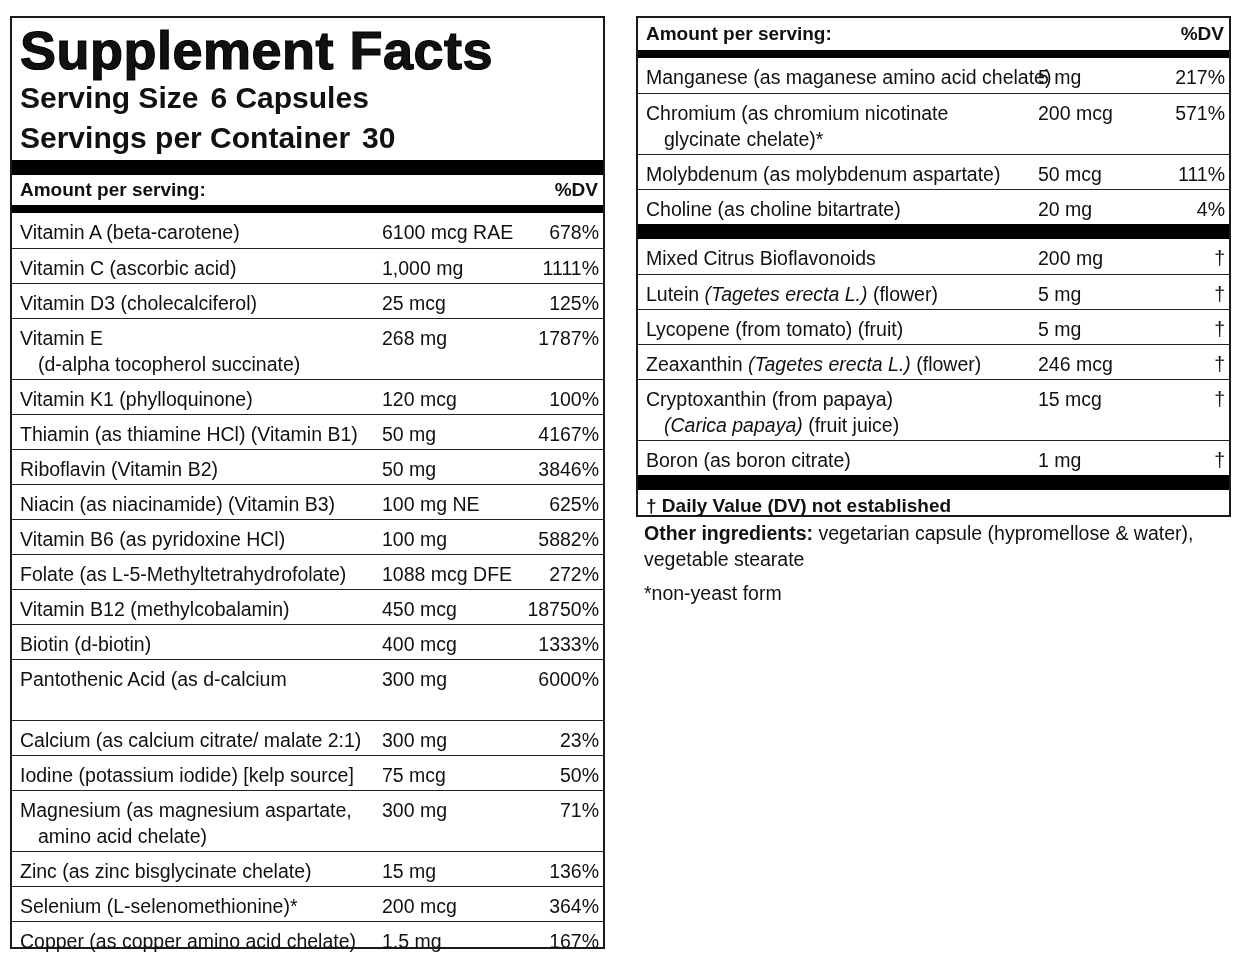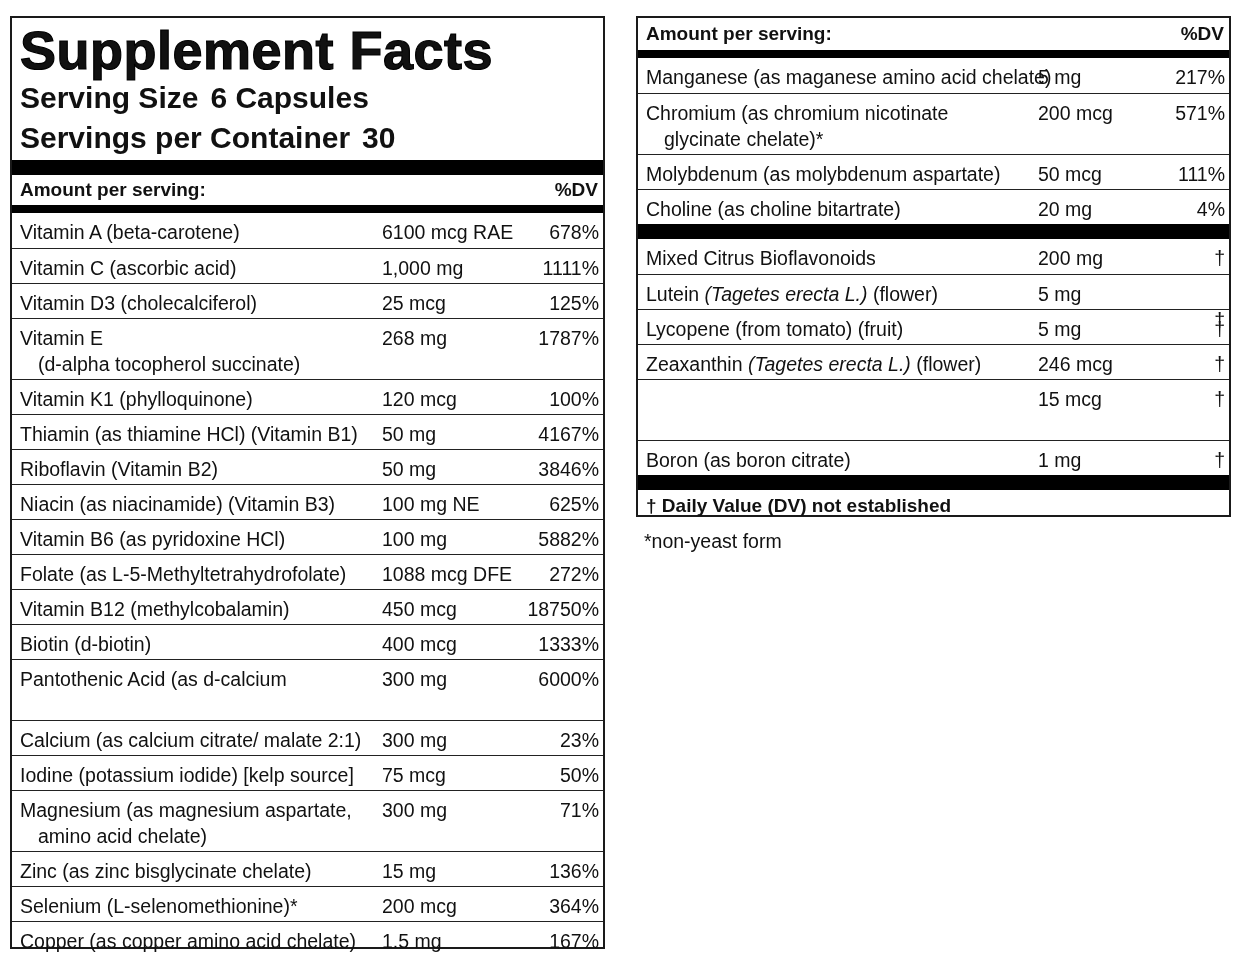--- a/index.html
+++ b/index.html
@@ -198,44 +198,46 @@
         <span class="dv">4%</span>
       </div>
     </div>
   <div class="thick-bar"></div>
   <div class="rows" id="right-rows-b">
       <div class="row" style="height: 35px;">
         <span class="name"><span><span>Mixed Citrus Bioflavonoids</span></span></span>
         <span class="amt">200 mg</span>
         <span class="dv">†</span>
       </div>
-      <div class="row" style="height: 35px; flex-direction: column;">
+      <div class="row" style="height: 35px;">
         <span class="name"><span><span>Lutein </span><span class="italic">(Tagetes erecta L.)</span><span> (flower)</span></span></span>
         <span class="amt">5 mg</span>
         <span class="dv">†</span>
       </div>
       <div class="row" style="height: 35px;">
         <span class="name"><span><span>Lycopene (from tomato) (fruit)</span></span></span>
         <span class="amt">5 mg</span>
         <span class="dv">†</span>
       </div>
       <div class="row" style="height: 35px;">
         <span class="name"><span><span>Zeaxanthin </span><span class="italic">(Tagetes erecta L.)</span><span> (flower)</span></span></span>
         <span class="amt">246 mcg</span>
         <span class="dv">†</span>
       </div>
       <div class="row" style="height: 61px;">
+        <span class="name"><span><span>Cryptoxanthin (from papaya)</span></span><span class="sub"><span class="italic">(Carica papaya)</span><span> (fruit juice)</span></span></span>
         <span class="amt">15 mcg</span>
         <span class="dv">†</span>
       </div>
       <div class="row" style="height: 35px;">
         <span class="name"><span><span>Boron (as boron citrate)</span></span></span>
         <span class="amt">1 mg</span>
         <span class="dv">†</span>
       </div>
     </div>
   <div class="thick-bar"></div>
   <div class="footnote-dag">† Daily Value (DV) not established</div>
 </div>
 
 <div class="other">
+  <div><b>Other ingredients:</b><span> vegetarian capsule (hypromellose &amp; water), vegetable stearate</span></div>
   <div class="nonyeast">*non-yeast form</div>
 </div>
 
 </body></html>

